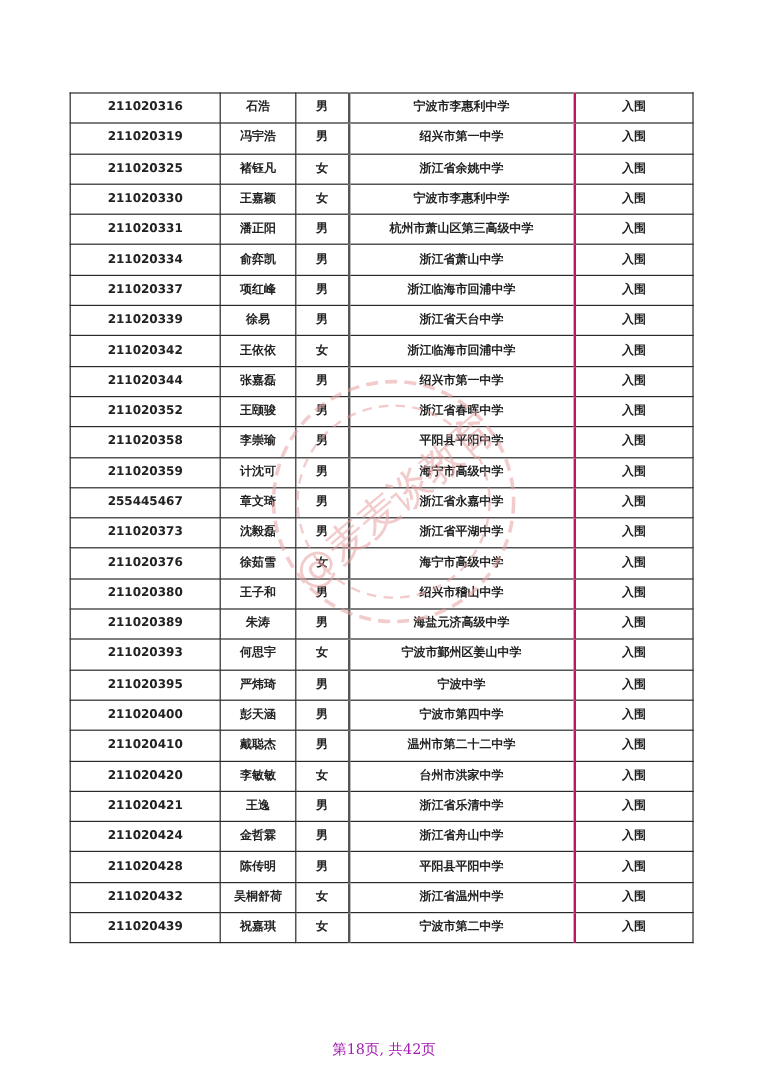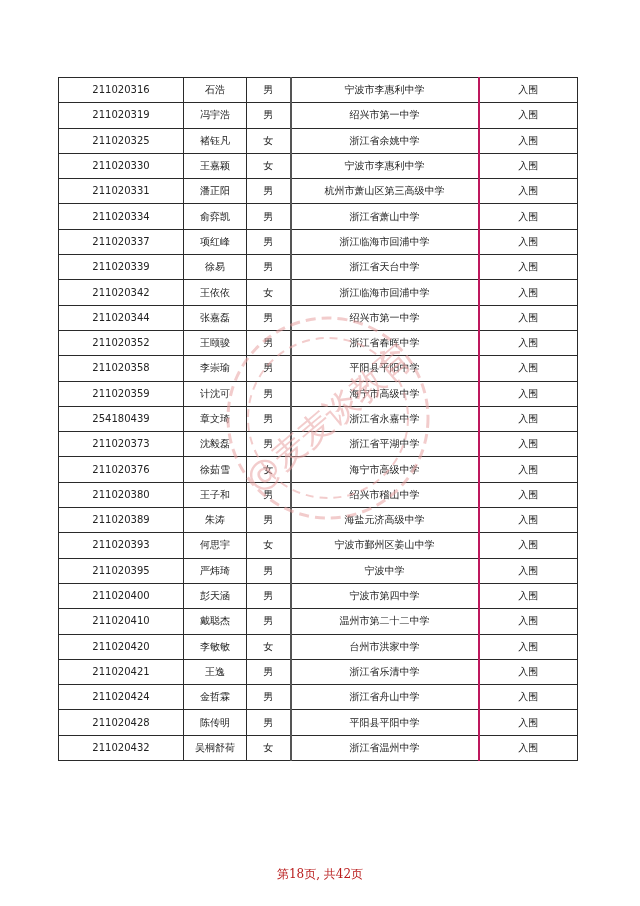--- a/index.html
+++ b/index.html
@@ -3,32 +3,32 @@
 <meta charset="utf-8">
 <style>
   html, body { margin: 0; padding: 0; }
   body {
     width: 640px; height: 906px; background: #ffffff; position: relative; overflow: hidden;
     font-family: "DejaVu Sans", "Liberation Sans", sans-serif; color: #222;
   }
   .page { position: absolute; left: 0; top: 0; width: 640px; height: 906px; }
   table.roster {
     position: absolute; left: 58px; top: 77px; width: 519px;
-    border-collapse: collapse; table-layout: fixed;
+    border-collapse: collapse; table-layout: fixed; font-weight: bold;
   }
   table.roster td {
     border: 1px solid #2a2a2a; height: 24.3px; padding: 0;
     text-align: center; vertical-align: middle;
     font-size: 10px; line-height: 12px; white-space: nowrap; overflow: hidden;
   }
   table.roster td.col-school { border-left: 2px solid #555; }
   table.roster td.col-status { border-left: 2px solid #be185d; }
   .footer {
     position: absolute; left: 0; width: 640px; top: 866px; text-align: center;
-    font-family: "DejaVu Serif", "Liberation Serif", serif; font-size: 12px; color: #b91c1c;
+    font-family: "DejaVu Serif", "Liberation Serif", serif; font-size: 12px; color: #a21caf;
   }
   .watermark {
     position: absolute; left: 222px; top: 312px; width: 212px; height: 212px;
     pointer-events: none; opacity: 0.55;
   }
 </style>
 </head>
 <body>
 
 <div class="page">
@@ -126,21 +126,21 @@
           <td class="col-status">入围</td>
         </tr>
         <tr>
           <td class="col-id">211020359</td>
           <td class="col-name">计沈可</td>
           <td class="col-gender">男</td>
           <td class="col-school">海宁市高级中学</td>
           <td class="col-status">入围</td>
         </tr>
         <tr>
-          <td class="col-id">254180439</td>
+          <td class="col-id">255445467</td>
           <td class="col-name">章文琦</td>
           <td class="col-gender">男</td>
           <td class="col-school">浙江省永嘉中学</td>
           <td class="col-status">入围</td>
         </tr>
         <tr>
           <td class="col-id">211020373</td>
           <td class="col-name">沈毅磊</td>
           <td class="col-gender">男</td>
           <td class="col-school">浙江省平湖中学</td>
@@ -221,20 +221,27 @@
           <td class="col-name">陈传明</td>
           <td class="col-gender">男</td>
           <td class="col-school">平阳县平阳中学</td>
           <td class="col-status">入围</td>
         </tr>
         <tr>
           <td class="col-id">211020432</td>
           <td class="col-name">吴桐舒荷</td>
           <td class="col-gender">女</td>
           <td class="col-school">浙江省温州中学</td>
+          <td class="col-status">入围</td>
+        </tr>
+        <tr>
+          <td class="col-id">211020439</td>
+          <td class="col-name">祝嘉琪</td>
+          <td class="col-gender">女</td>
+          <td class="col-school">宁波市第二中学</td>
           <td class="col-status">入围</td>
         </tr>
       </tbody>
   </table>
 
   <svg class="watermark" viewBox="0 0 212 212">
     <circle cx="106" cy="106" r="100" fill="none" stroke="#e9a3a3" stroke-width="3" stroke-dasharray="10 6"></circle>
     <circle cx="106" cy="106" r="80" fill="none" stroke="#e9a3a3" stroke-width="2" stroke-dasharray="8 6"></circle>
     <text x="106" y="118" text-anchor="middle" transform="rotate(-40 106 106)" font-size="34" fill="#e9a3a3" font-family="DejaVu Sans, sans-serif">@麦麦谈教育</text>
   </svg>

